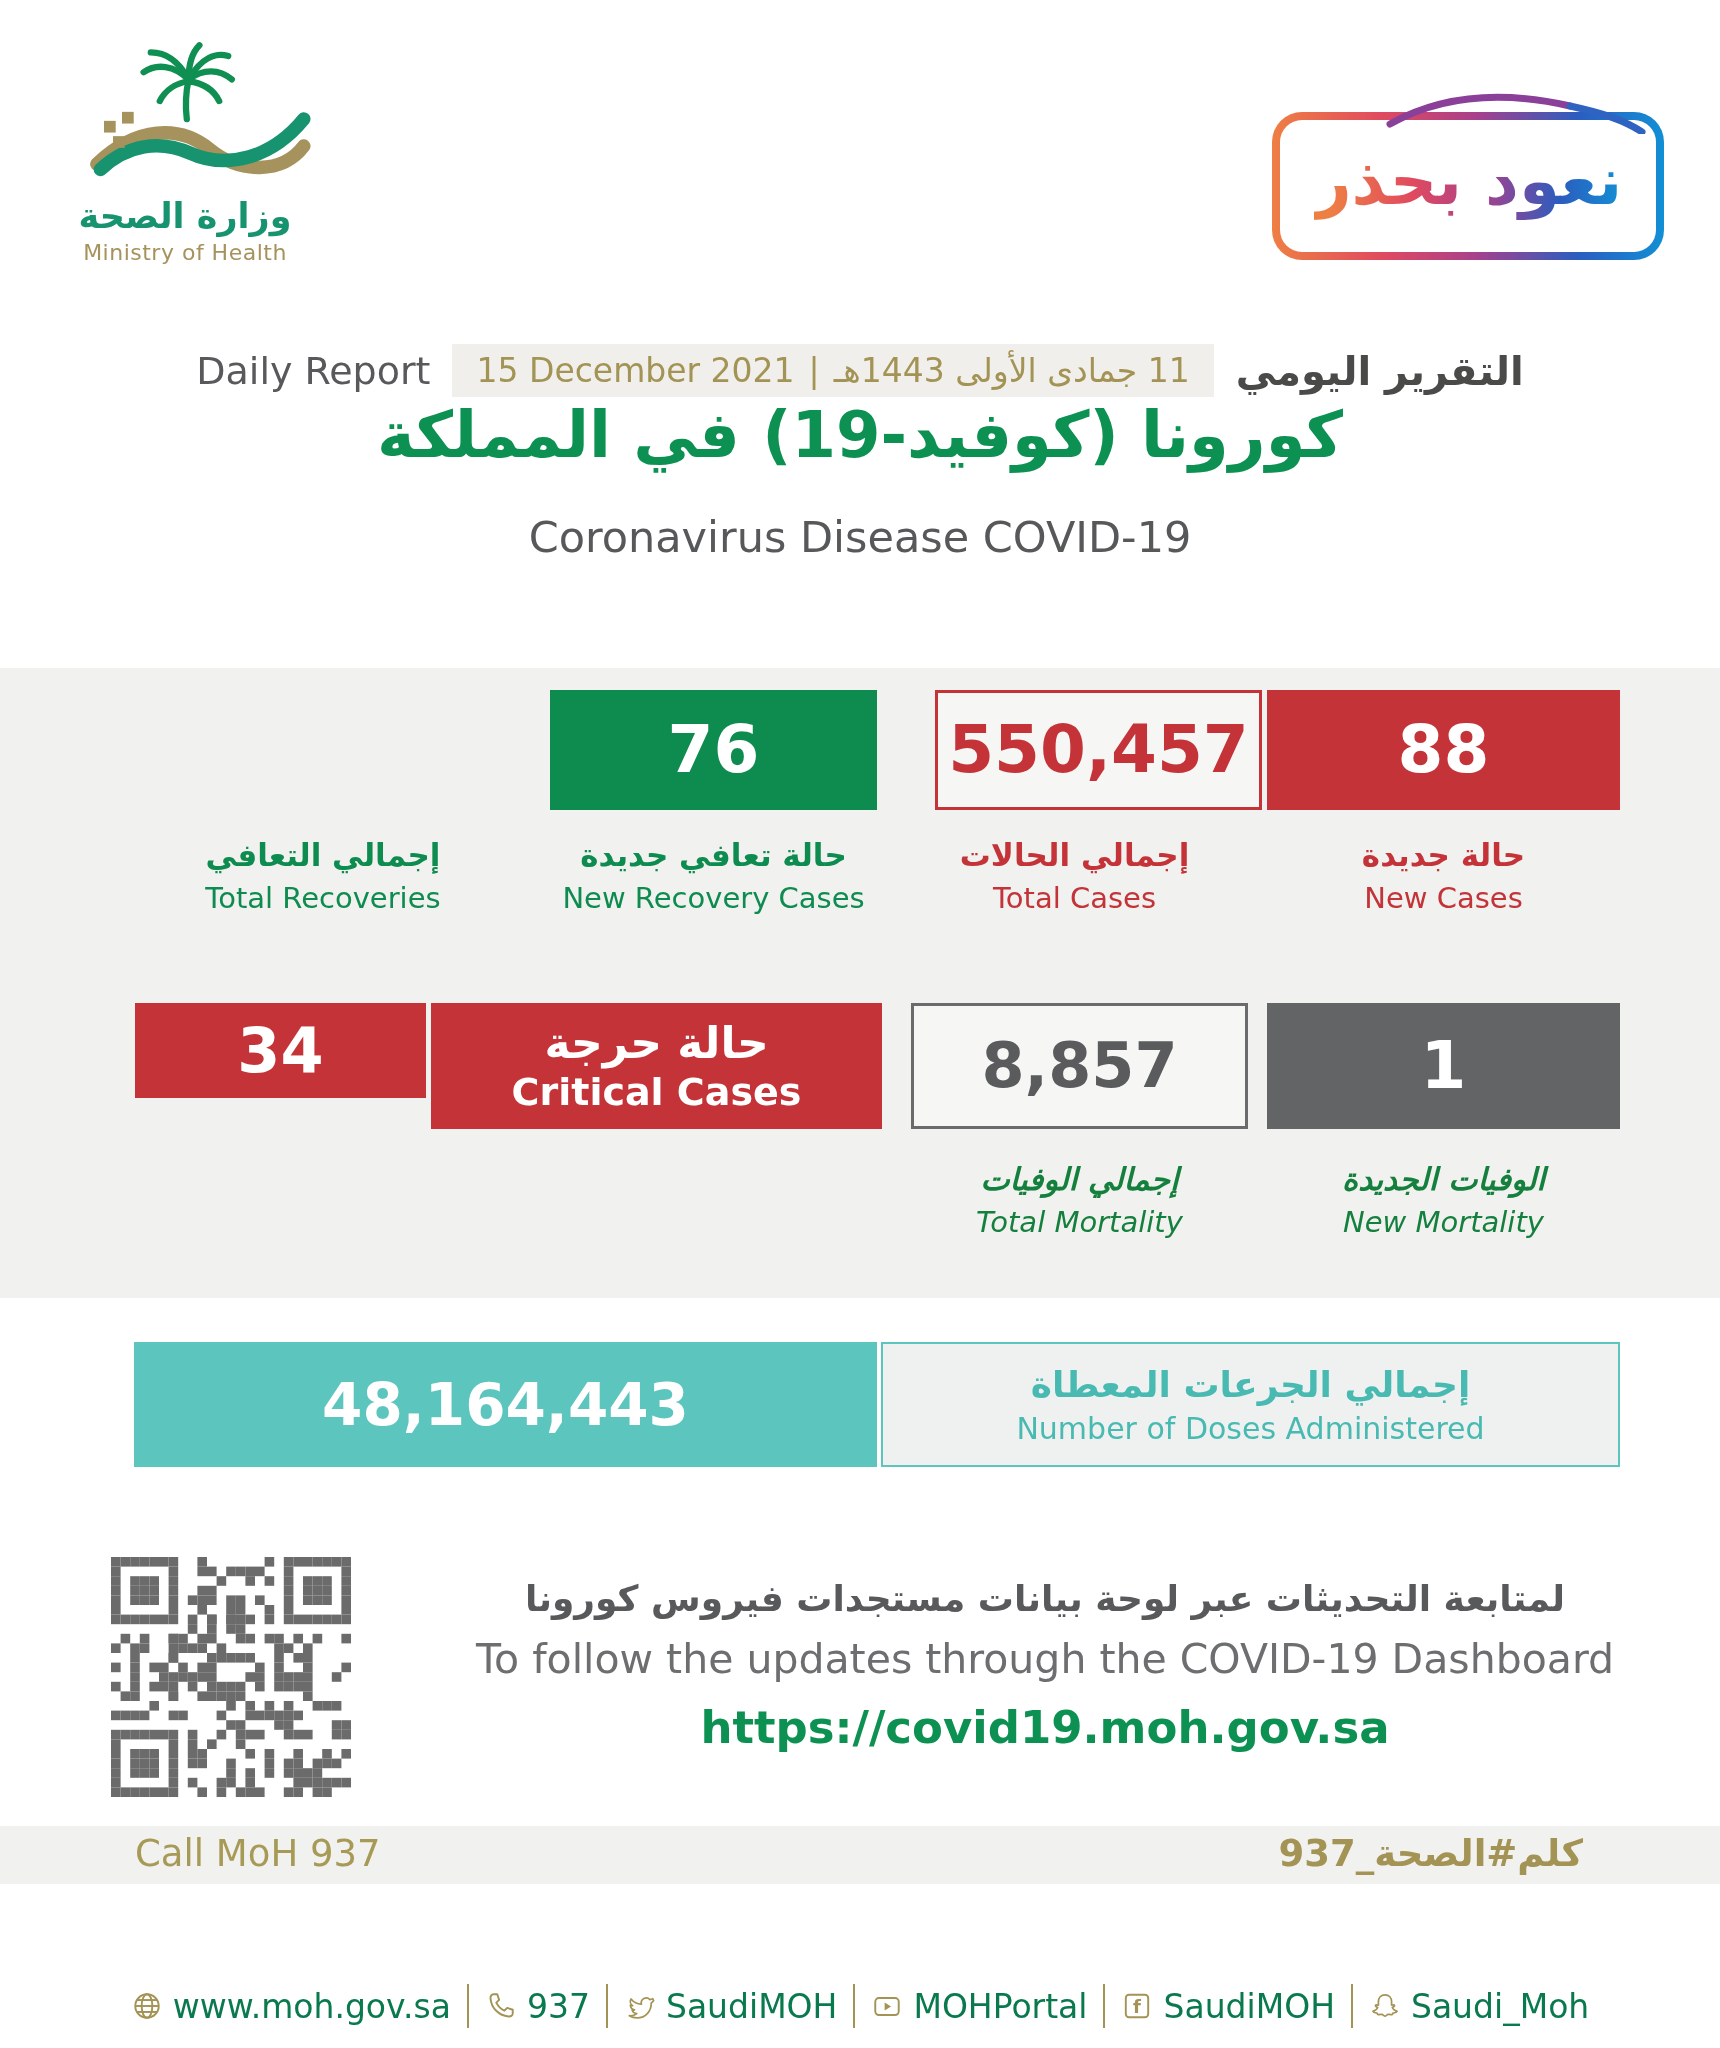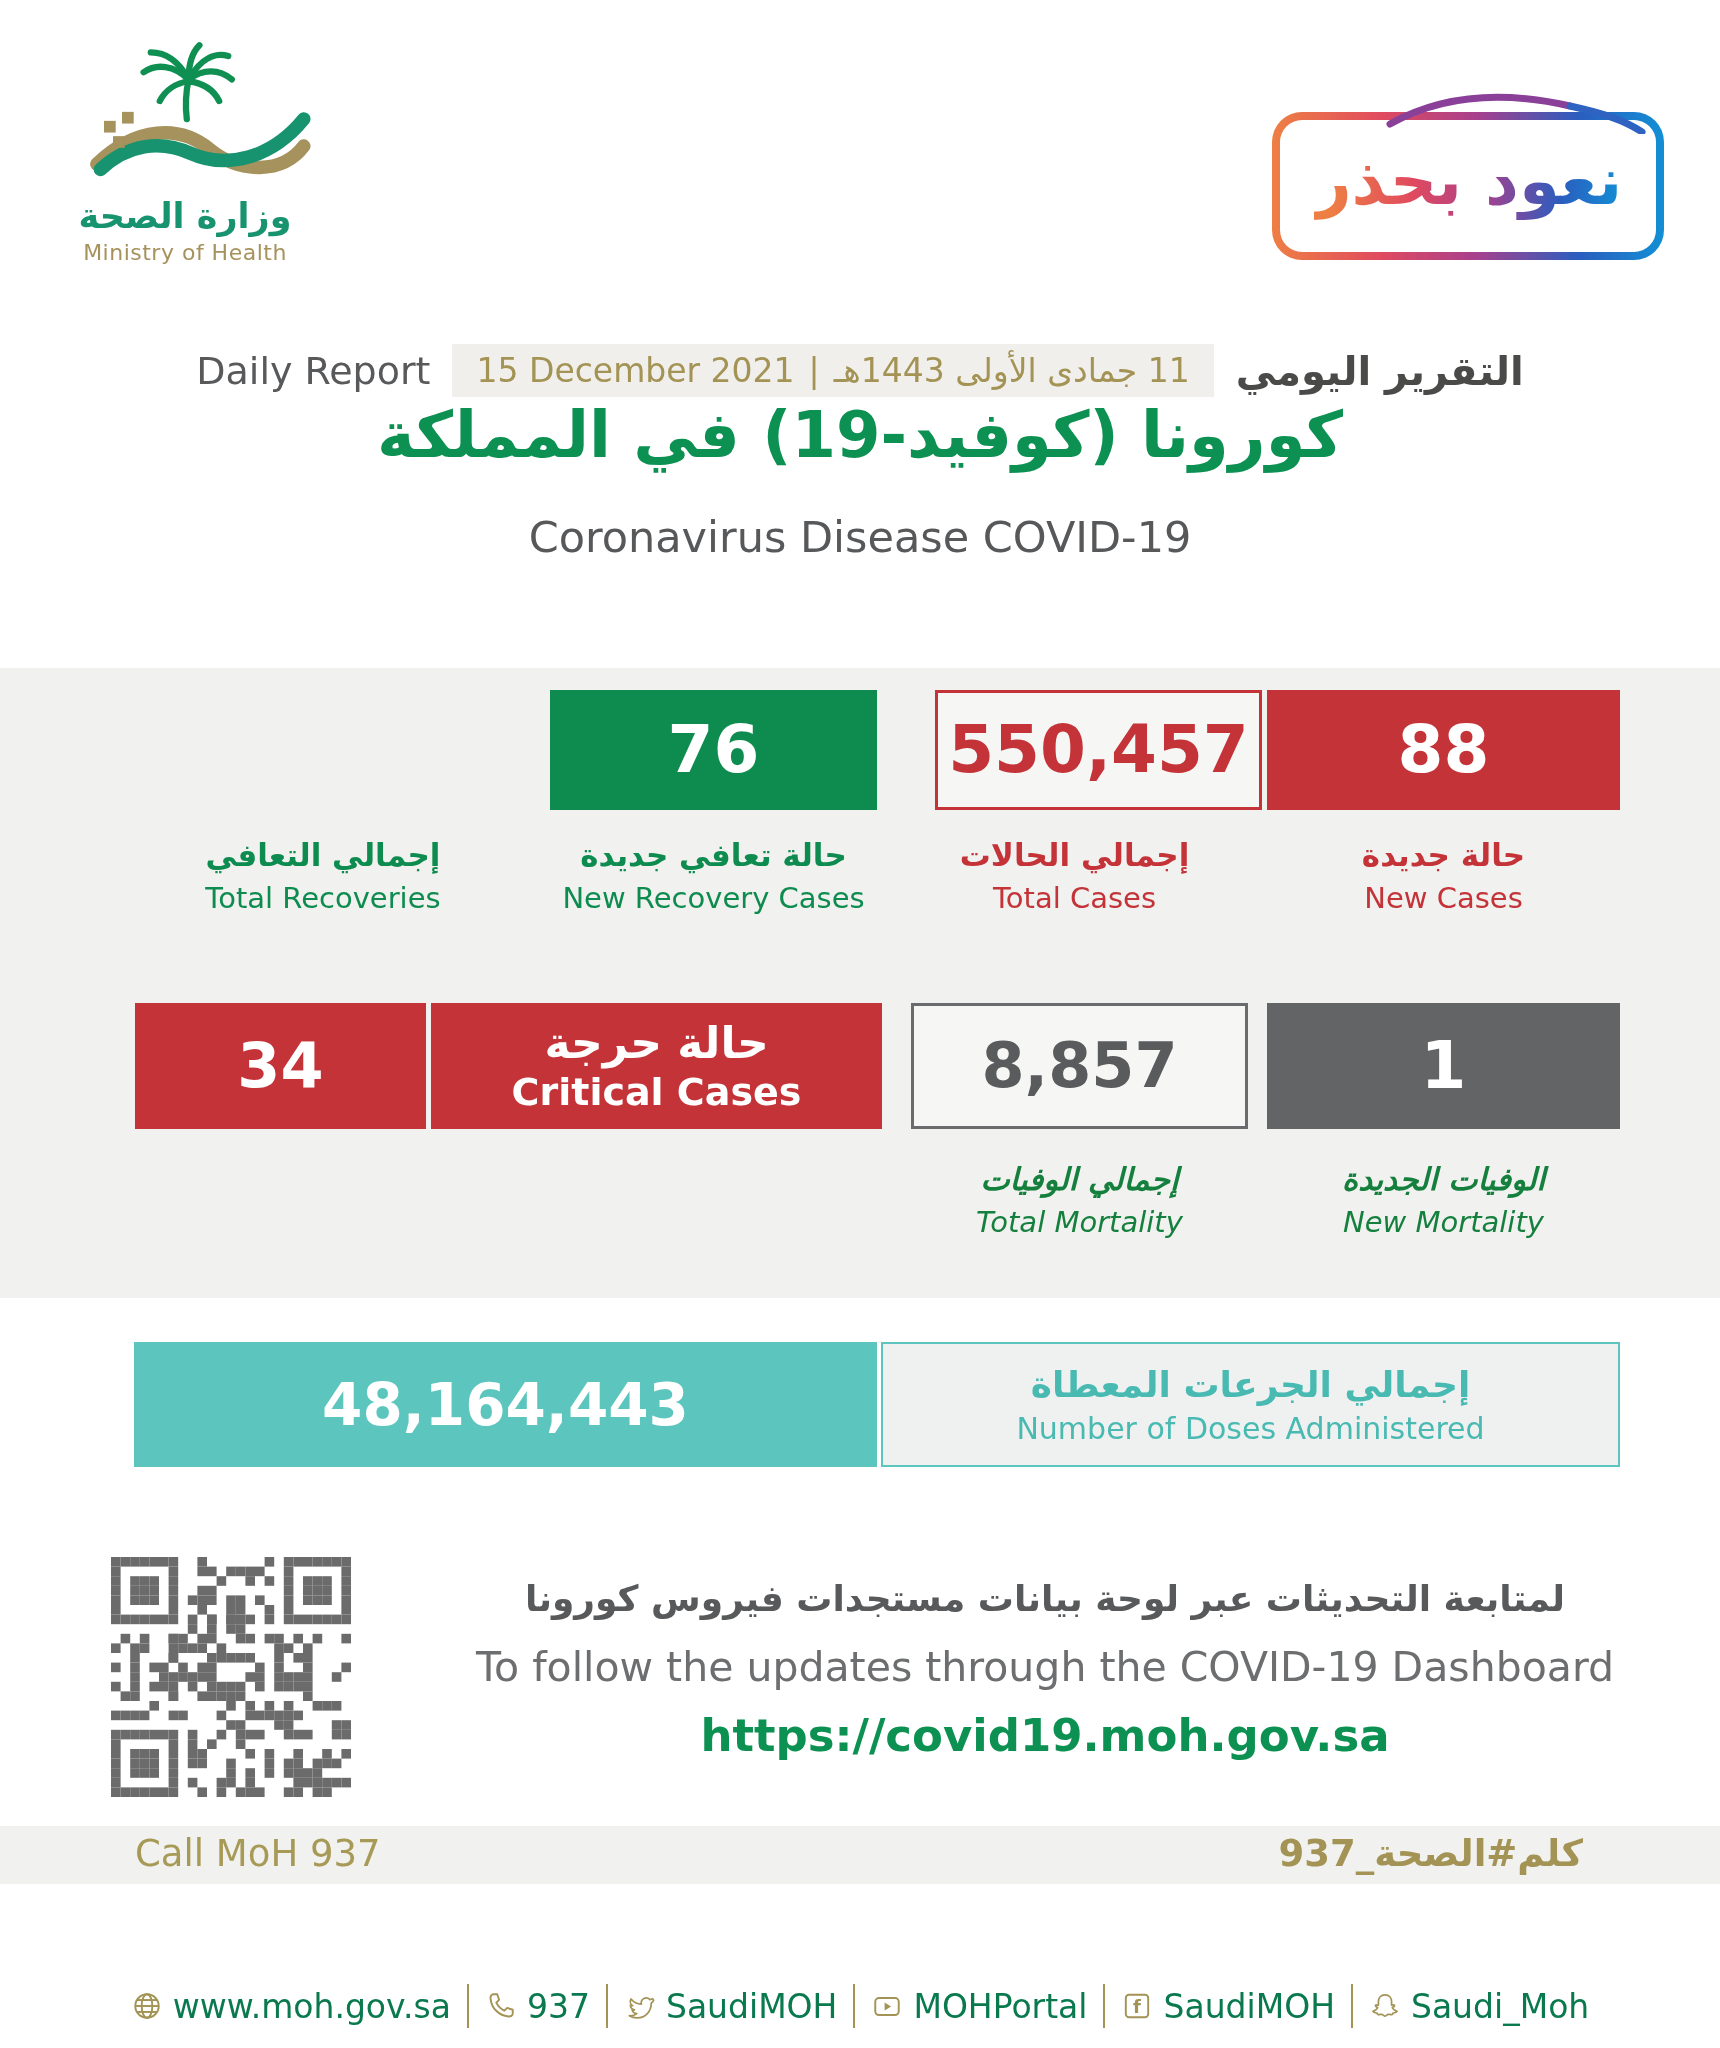--- a/index.html
+++ b/index.html
@@ -64,21 +64,21 @@
   .doses-left .val { color:#fff; font-size:58px; font-weight:bold; }
   .doses-right { position:absolute; left:881px; top:1342px; width:739px; height:125px; background:#eff1f0;
                  border:2px solid #5cc6be; display:flex; flex-direction:column; align-items:center; justify-content:center; }
   .doses-right .ar { color:#49bab2; font-size:36px; font-weight:bold; direction:rtl; }
   .doses-right .en { color:#49bab2; font-size:30px; margin-top:6px; }
 
   
   .qr { position:absolute; left:111px; top:1557px; width:240px; height:240px; }
   .dash-text { position:absolute; left:420px; top:1578px; width:1250px; text-align:center; }
   .dash-ar { font-size:36px; font-weight:bold; color:#58595b; direction:rtl; }
-  .dash-en { font-size:41px; color:#6d6e70; margin-top:24px; }
+  .dash-en { font-size:41px; color:#6d6e70; margin-top:16px; }
   .dash-url { font-size:45px; font-weight:bold; color:#0d9152; margin-top:18px; display:inline-block; text-decoration:none; }
 
   
   .call-band { position:absolute; left:0; top:1826px; width:1720px; height:58px; background:#f1f1ef; }
   .call-en { position:absolute; left:135px; top:6px; font-size:37px; color:#a79a57; }
   .call-ar { position:absolute; right:137px; top:6px; font-size:37px; font-weight:bold; color:#a39355; direction:rtl; }
 
   
   .footer { position:absolute; left:0; top:1984px; width:100%; display:flex;
             justify-content:center; align-items:center; gap:16px; }
@@ -157,21 +157,21 @@
     </div>
     <div class="lbl lbl-ar c-red" style="left:911px; top:170px; width:327px;">إجمالي الحالات</div>
     <div class="lbl lbl-en c-red" style="left:911px; top:214px; width:327px;">Total Cases</div>
 
     <div class="box fill-red" style="left:1267px; top:22px; width:353px; height:120px;">
       <span class="num">88</span>
     </div>
     <div class="lbl lbl-ar c-red" style="left:1267px; top:170px; width:353px;">حالة جديدة</div>
     <div class="lbl lbl-en c-red" style="left:1267px; top:214px; width:353px;">New Cases</div>
 
-    <div class="box fill-red" style="left:135px; top:335px; width:291px; height:126px;">
+    <div class="box fill-red" style="left:135px; top:335px; width:291px; height:95px;">
       <span class="num" style="font-size:62px;">34</span>
     </div>
     <div class="box fill-red" style="left:431px; top:335px; width:451px; height:126px;">
       <div class="critical-text">
         <div class="ar">حالة حرجة</div>
         <div class="en">Critical Cases</div>
       </div>
     </div>
 
     <div class="box outline-gray" style="left:911px; top:335px; width:337px; height:126px;">

